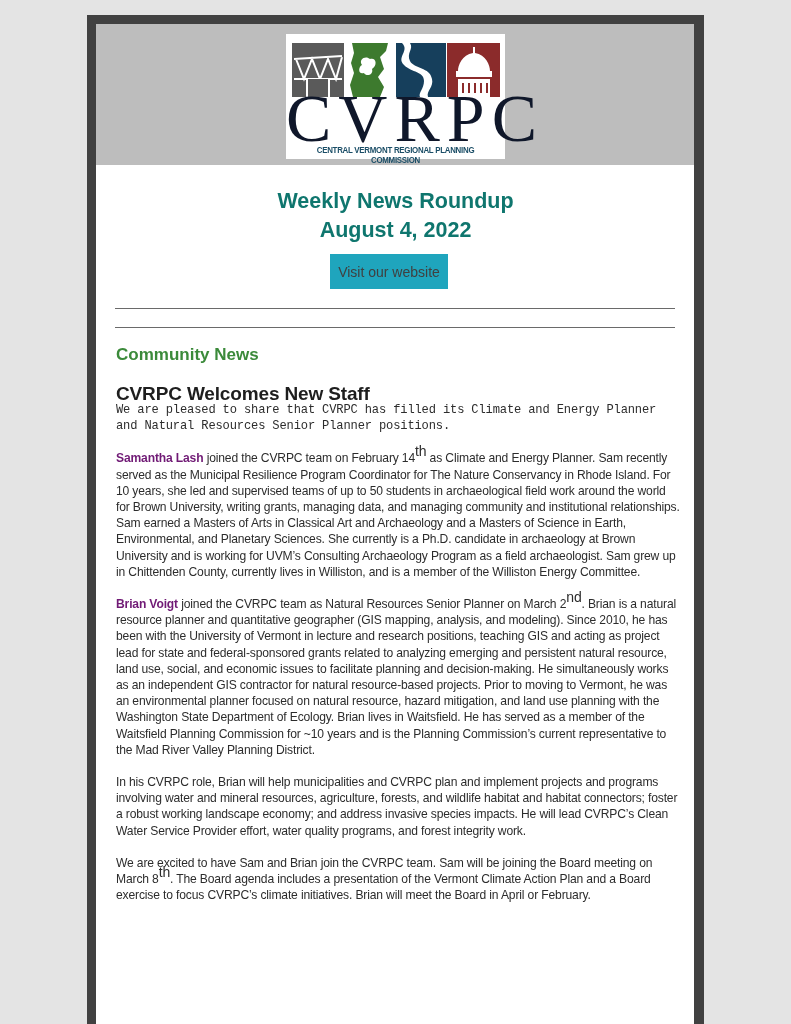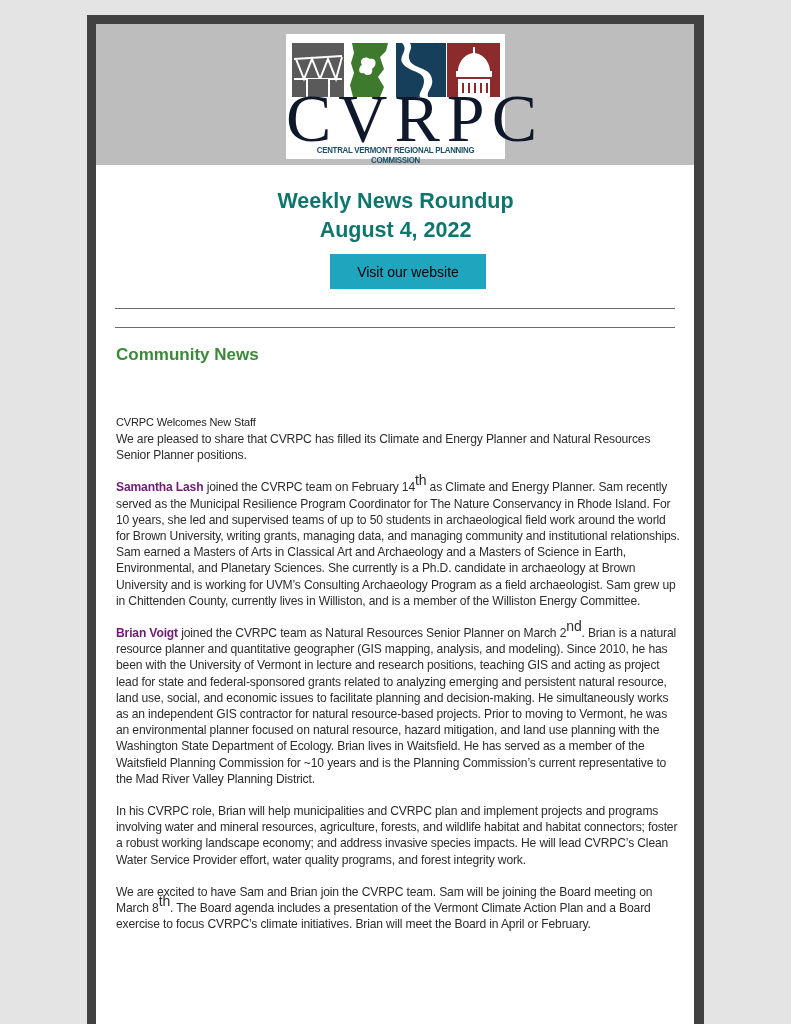--- a/index.html
+++ b/index.html
@@ -35,38 +35,38 @@
   }
   .content {
     position: absolute; left: 96px; top: 165px; width: 598px; height: 870px;
     background: #ffffff;
   }
   .title {
     position: absolute; left: 0; top: 180px; width: 791px; text-align: center;
     color: #0f766e; font-weight: bold; font-size: 21.5px; line-height: 29px; margin-top: 7px;
   }
   .visit-btn {
-    position: absolute; left: 330px; top: 254px; width: 156px; height: 35px;
-    background: #1fa5bd; color: #000000; font-size: 14px;
+    position: absolute; left: 330px; top: 254px; width: 118px; height: 35px;
+    background: #1fa5bd; color: #404040; font-size: 14px;
     display: flex; align-items: center; justify-content: center;
     cursor: pointer;
   }
   .rule { position: absolute; left: 115px; width: 560px; height: 1px; background: #6a6a6a; }
   .section-heading {
     position: absolute; left: 116px; top: 345px; color: #3b8a3a;
     font-weight: bold; font-size: 17px;
   }
   .article {
     position: absolute; left: 116px; top: 385px; width: 566px;
     font-family: "Liberation Sans", sans-serif; font-size: 12.1px; line-height: 16.2px;
     color: #2c2c2c; letter-spacing: -0.15px;
   }
-  .article-title { font-weight: normal; font-size: 11px; color: #1e1e1e; line-height: 17px; margin-top: 29px; }
+  .article-title { font-weight: bold; font-size: 19px; color: #1e1e1e; line-height: 17px; }
   .article p { margin: 0 0 16px 0; }
-  .article p.first { margin-top: 0; }
+  .article p.first { margin-top: 0; font-family: Liberation Mono, monospace; }
   .article b { color: #701a75; }
   sup { font-size: 14px; line-height: 0; vertical-align: 6px; }
 </style>
 </head>
 <body>
 
 <div class="frame"></div>
 
 <div class="header"></div>
 

